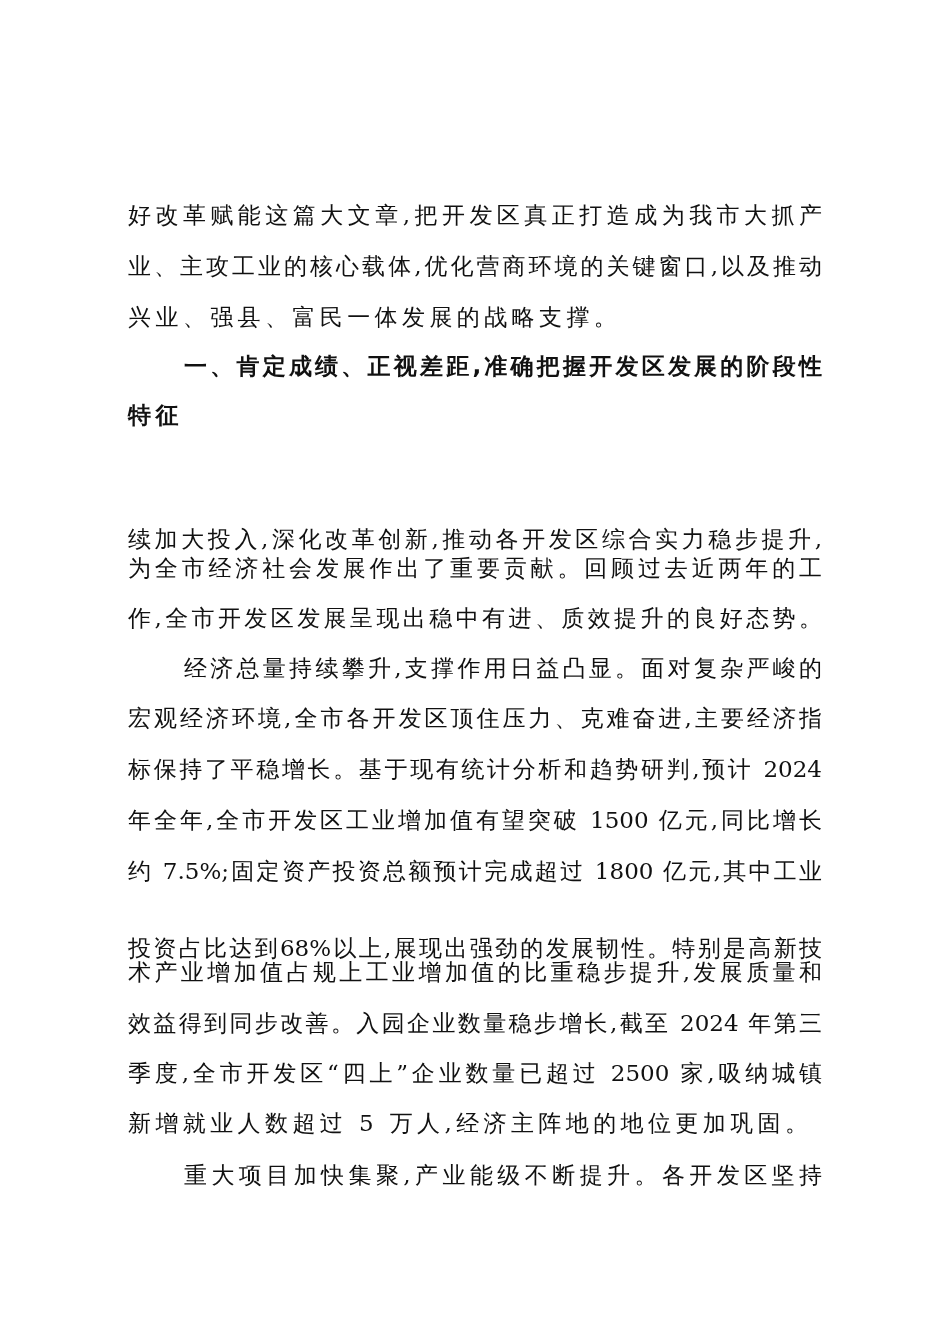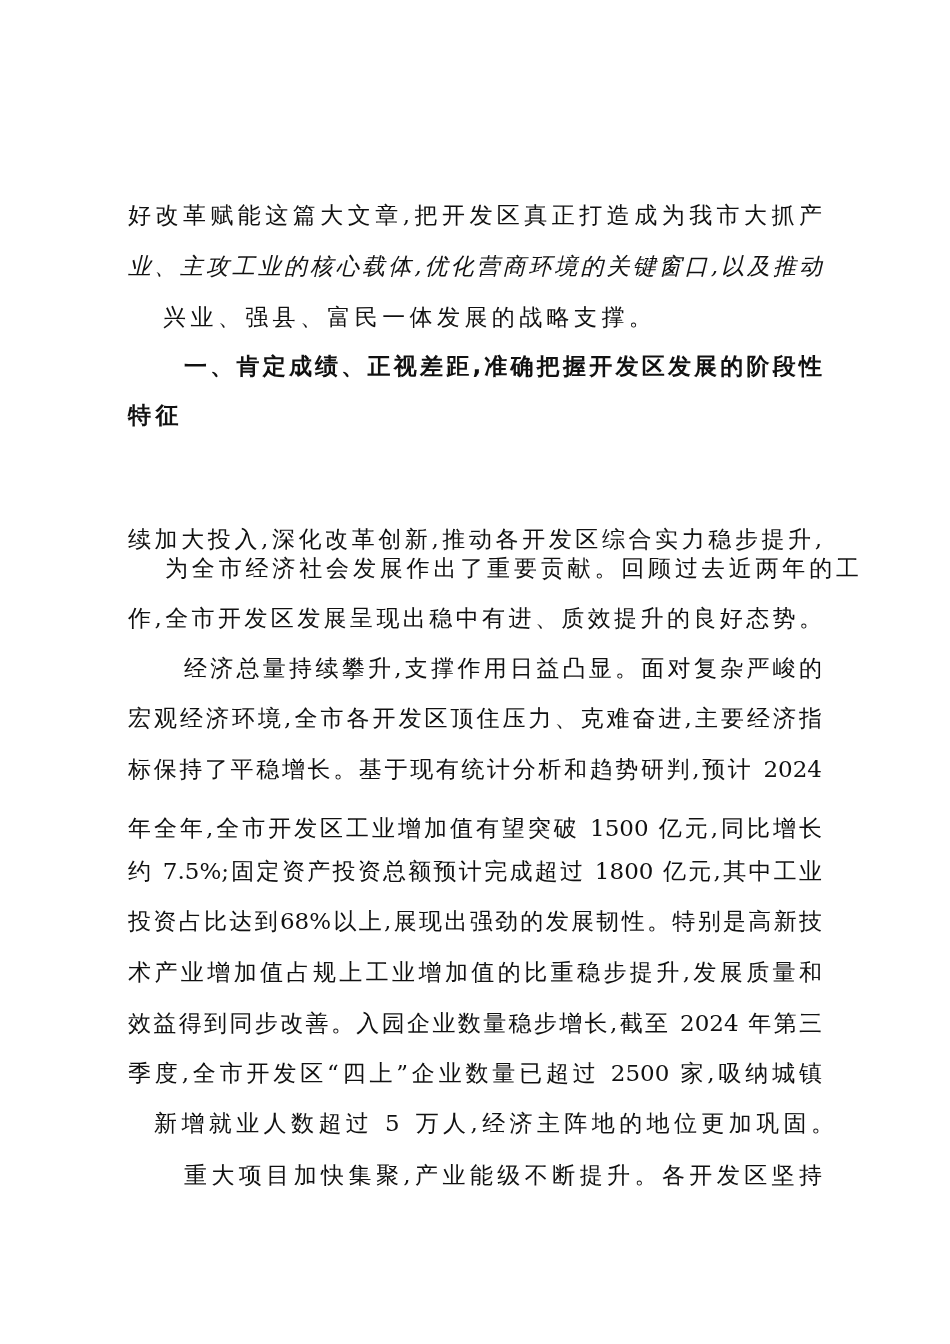--- a/index.html
+++ b/index.html
@@ -22,36 +22,36 @@
     .line.last { text-align-last: left; letter-spacing: 4.4px; }
     .line.indent { left: 184px; width: 638px; }
     .line.bold { font-weight: bold; font-family: "DejaVu Sans", "Liberation Sans", sans-serif; }
   </style>
 </head>
 <body>
 
 <div class="page">
 
   <div class="line" style="top:200px;">好改革赋能这篇大文章,把开发区真正打造成为我市大抓产</div>
-  <div class="line" style="top:251px;font-style:italic;">业、主攻工业的核心载体,优化营商环境的关键窗口,以及推动</div>
-  <div class="line last" style="top:302px;margin-left:35px;">兴业、强县、富民一体发展的战略支撑。</div>
+  <div class="line" style="top:251px;">业、主攻工业的核心载体,优化营商环境的关键窗口,以及推动</div>
+  <div class="line last" style="top:302px;">兴业、强县、富民一体发展的战略支撑。</div>
 
   <div class="line indent bold" style="top:351px;">一、肯定成绩、正视差距,准确把握开发区发展的阶段性</div>
   <div class="line bold last" style="top:400px;">特征</div>
 
   <div class="line" style="top:503px;margin-top:21px;">续加大投入,深化改革创新,推动各开发区综合实力稳步提升,</div>
-  <div class="line" style="top:553px;margin-left:37px;">为全市经济社会发展作出了重要贡献。回顾过去近两年的工</div>
+  <div class="line" style="top:553px;">为全市经济社会发展作出了重要贡献。回顾过去近两年的工</div>
   <div class="line" style="top:603px;">作,全市开发区发展呈现出稳中有进、质效提升的良好态势。</div>
 
   <div class="line" style="top:703px;">宏观经济环境,全市各开发区顶住压力、克难奋进,主要经济指</div>
   <div class="line indent" style="top:653px;">经济总量持续攀升,支撑作用日益凸显。面对复杂严峻的</div>
   <div class="line" style="top:754px;">标保持了平稳增长。基于现有统计分析和趋势研判,预计 2024</div>
-  <div class="line" style="top:805px;margin-top:8px;">年全年,全市开发区工业增加值有望突破 1500 亿元,同比增长</div>
+  <div class="line" style="top:805px;">年全年,全市开发区工业增加值有望突破 1500 亿元,同比增长</div>
   <div class="line" style="top:856px;">约 7.5%;固定资产投资总额预计完成超过 1800 亿元,其中工业</div>
-  <div class="line" style="top:906px;">投资占比达到68%以上,展现出强劲的发展韧性。特别是高新技</div>
+  <div class="line" style="top:933px;">投资占比达到68%以上,展现出强劲的发展韧性。特别是高新技</div>
   <div class="line" style="top:957px;">术产业增加值占规上工业增加值的比重稳步提升,发展质量和</div>
   <div class="line" style="top:1008px;">效益得到同步改善。入园企业数量稳步增长,截至 2024 年第三</div>
   <div class="line" style="top:1058px;">季度,全市开发区“四上”企业数量已超过 2500 家,吸纳城镇</div>
-  <div class="line last" style="top:1108px;margin-left:26px;">新增就业人数超过 5 万人,经济主阵地的地位更加巩固。</div>
+  <div class="line last" style="top:1108px;">新增就业人数超过 5 万人,经济主阵地的地位更加巩固。</div>
 
   <div class="line indent" style="top:1160px;">重大项目加快集聚,产业能级不断提升。各开发区坚持</div>
 
 </div>
 
 </body></html>

